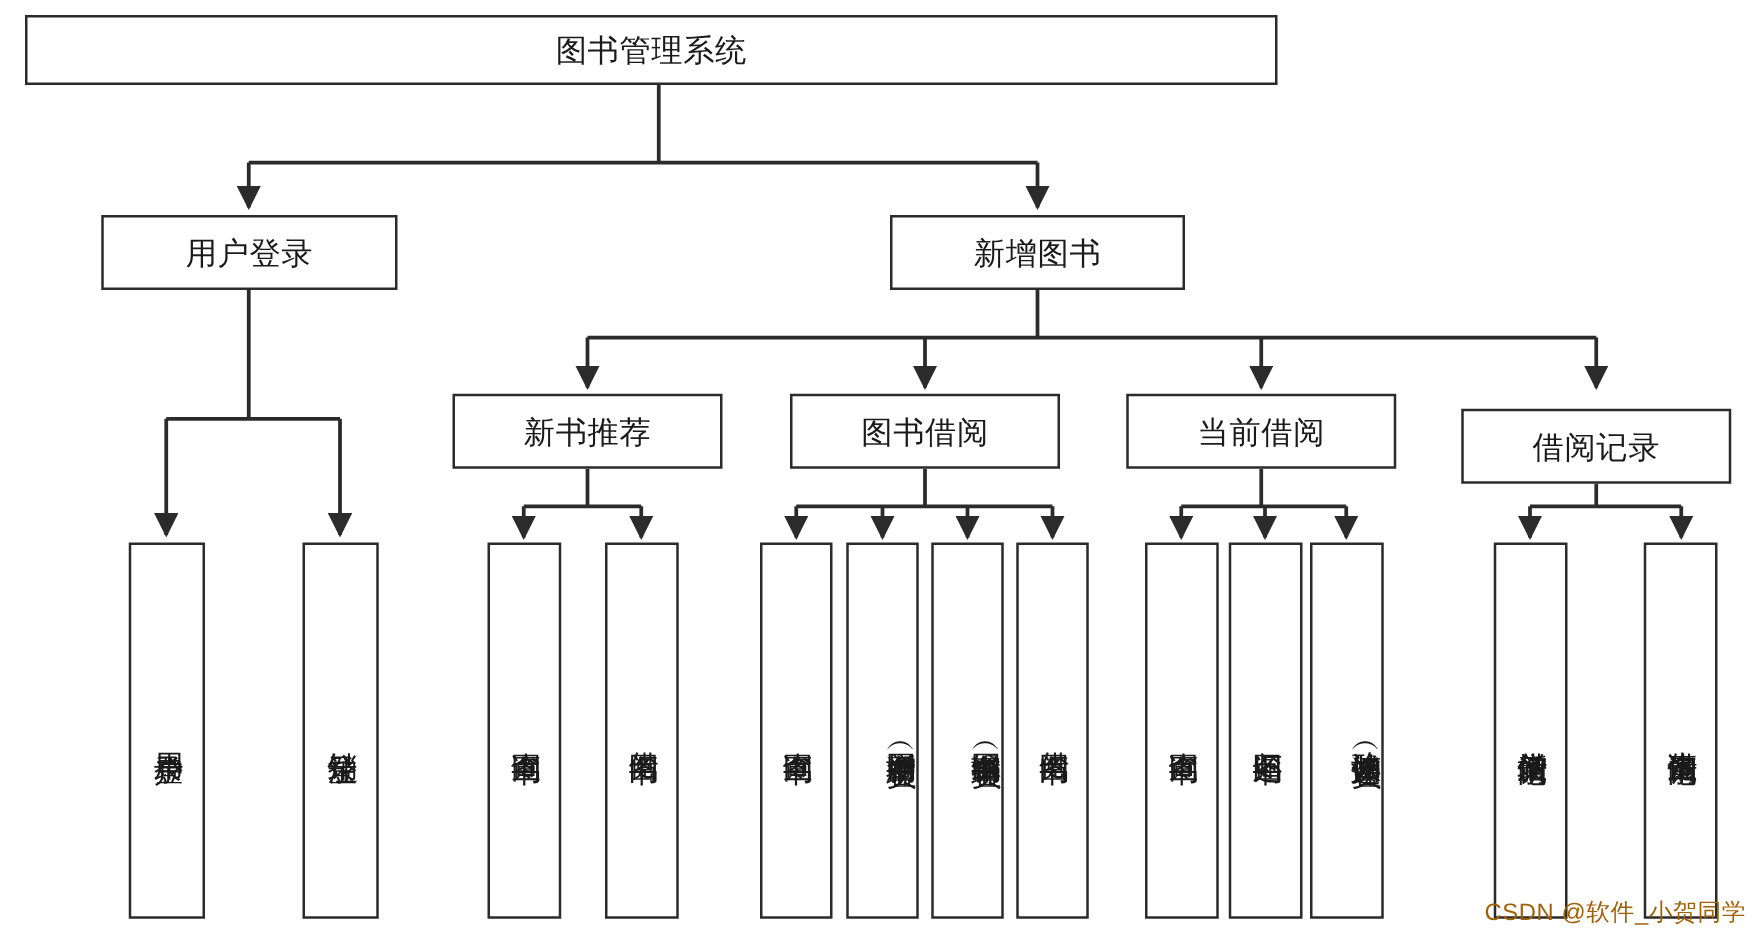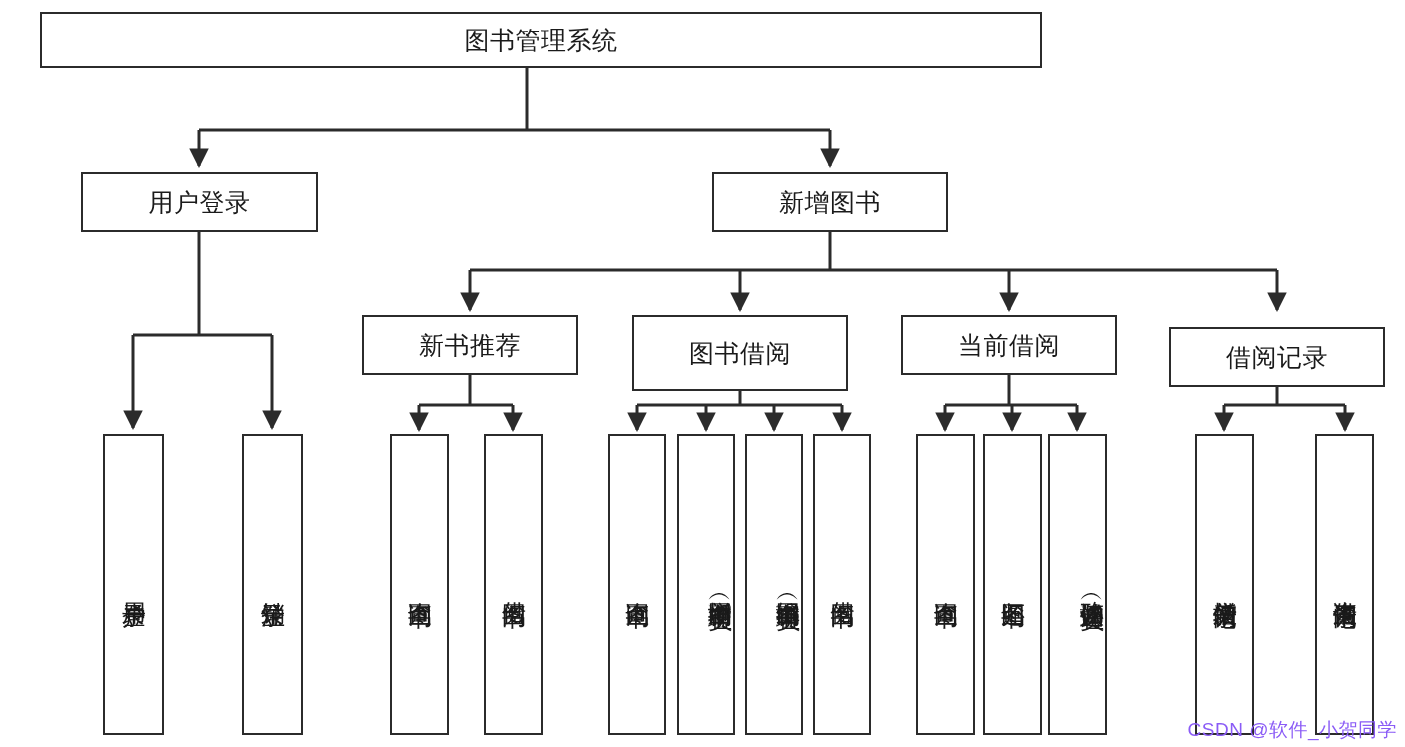--- a/index.html
+++ b/index.html
@@ -49,21 +49,21 @@
   }
   .node-v.overflowing {
     align-items: flex-start;
     padding-top: 4px;
   }
   .watermark {
     position: absolute;
     right: 8px;
     bottom: 4px;
     font-size: 19px;
-    color: #8b5cf6;
+    color: #a16207;
     white-space: nowrap;
     letter-spacing: 0.5px;
     pointer-events: none;
   }
 </style>
 </head>
 <body>
 
 <div id="diagram-root">
 
@@ -125,29 +125,29 @@
     </g>
 
     <g stroke="#2b2b2b" stroke-width="3" fill="none">
       <path d="M 1277 375 L 1277 405"></path>
       <path d="M 1224 405 L 1345 405"></path>
       <path d="M 1224 405 L 1224 430" marker-end="url(#arrow)"></path>
       <path d="M 1345 405 L 1345 430" marker-end="url(#arrow)"></path>
     </g>
   </svg>
 
-  <div class="node-box node-h" style="left:20px; top:12px; width:1002px; height:56px;margin-left:20px;">图书管理系统</div>
+  <div class="node-box node-h" style="left:20px; top:12px; width:1002px; height:56px;">图书管理系统</div>
 
   <div class="node-box node-h" style="left:81px; top:172px; width:237px; height:60px;">用户登录</div>
 
   <div class="node-box node-h" style="left:712px; top:172px; width:236px; height:60px;">新增图书</div>
 
   <div class="node-box node-h" style="left:362px; top:315px; width:216px; height:60px;">新书推荐</div>
 
-  <div class="node-box node-h" style="left:632px; top:315px; width:216px; height:76px;">图书借阅</div>
+  <div class="node-box node-h" style="left:632px; top:315px; width:216px; height:60px;">图书借阅</div>
 
   <div class="node-box node-h" style="left:901px; top:315px; width:216px; height:60px;">当前借阅</div>
 
   <div class="node-box node-h" style="left:1169px; top:315px; width:216px; height:60px;margin-top:12px;">借阅记录</div>
 
   <div class="node-box node-v" style="left:103px; top:434px; width:61px; height:301px;">用户登录</div>
 
   <div class="node-box node-v" style="left:242px; top:434px; width:61px; height:301px;">注销登录</div>
 
   <div class="node-box node-v" style="left:390px; top:434px; width:59px; height:301px;">查询图书</div>

